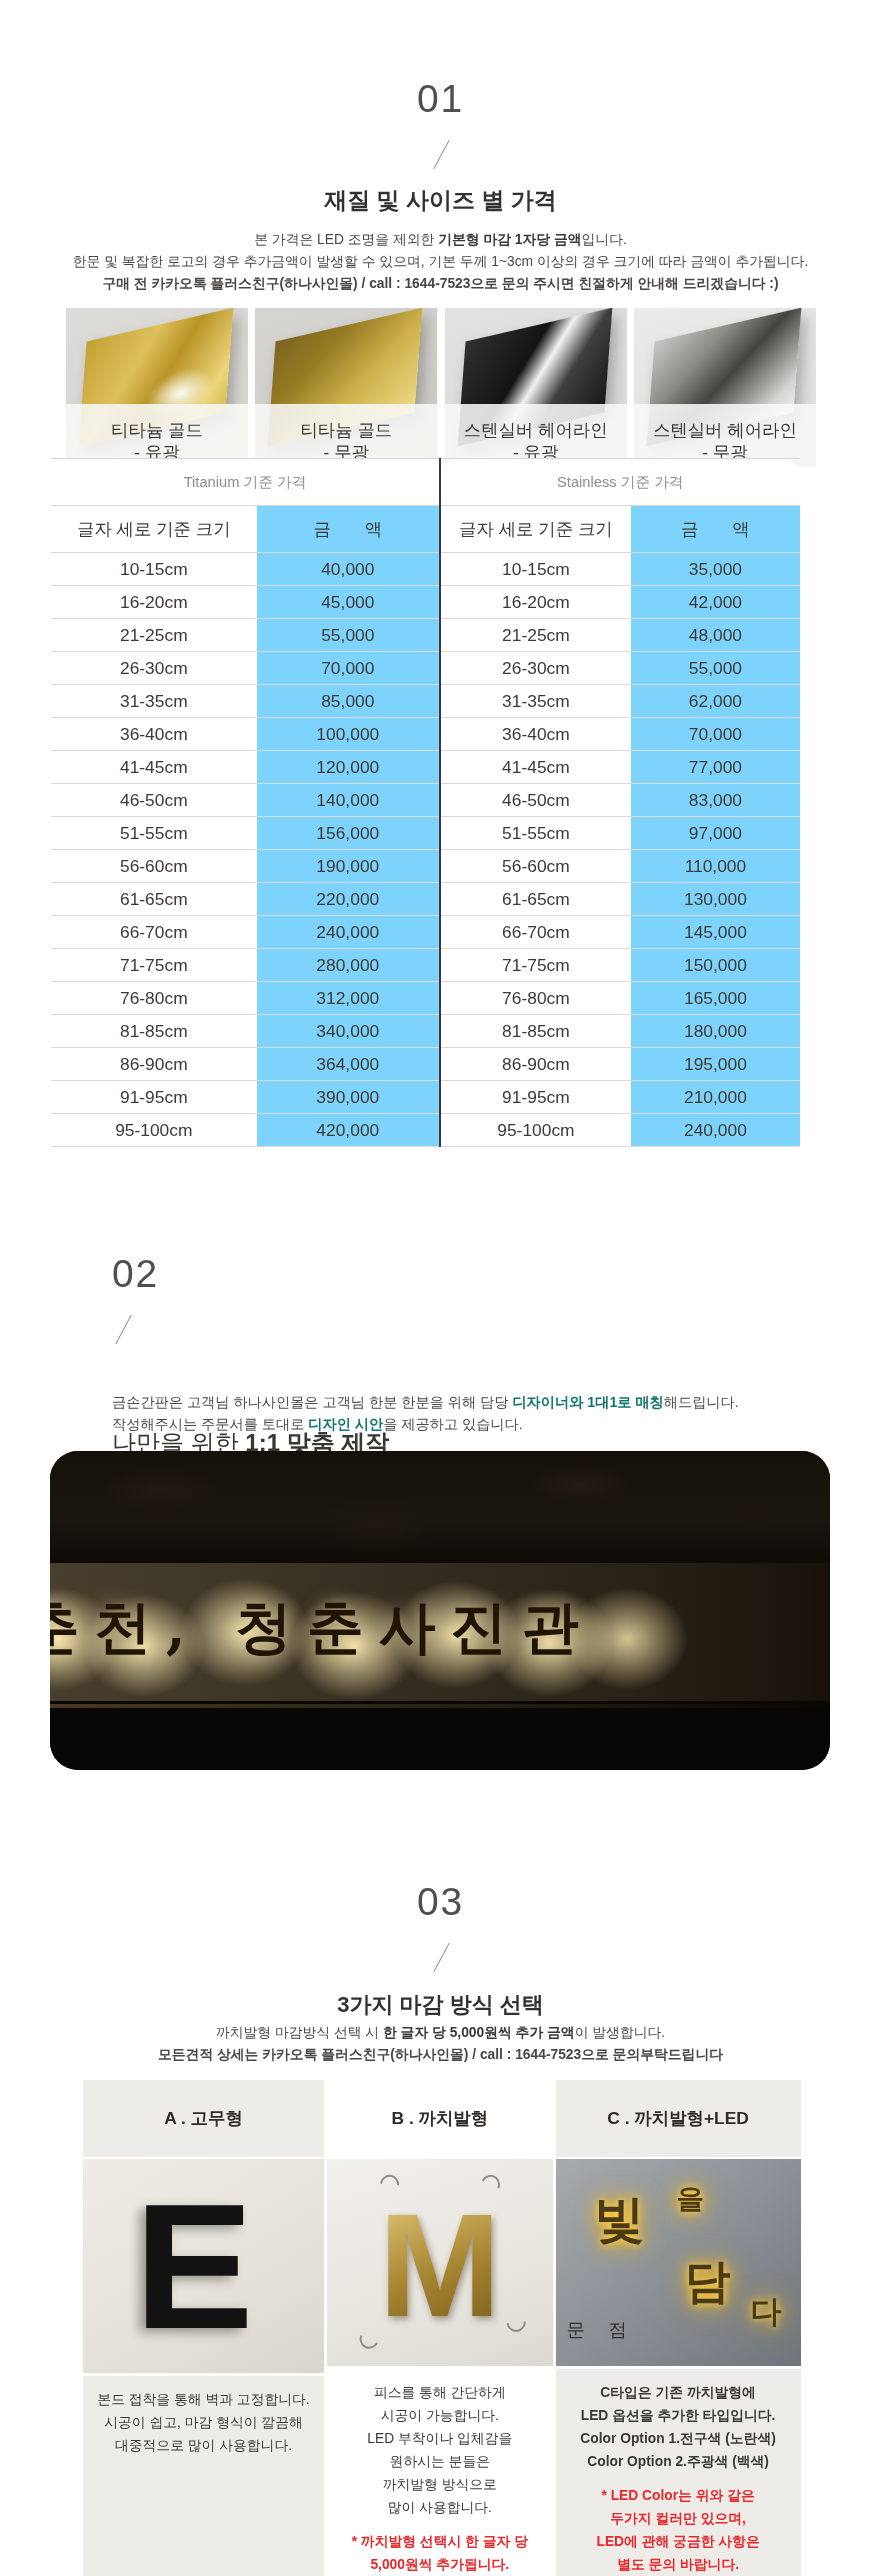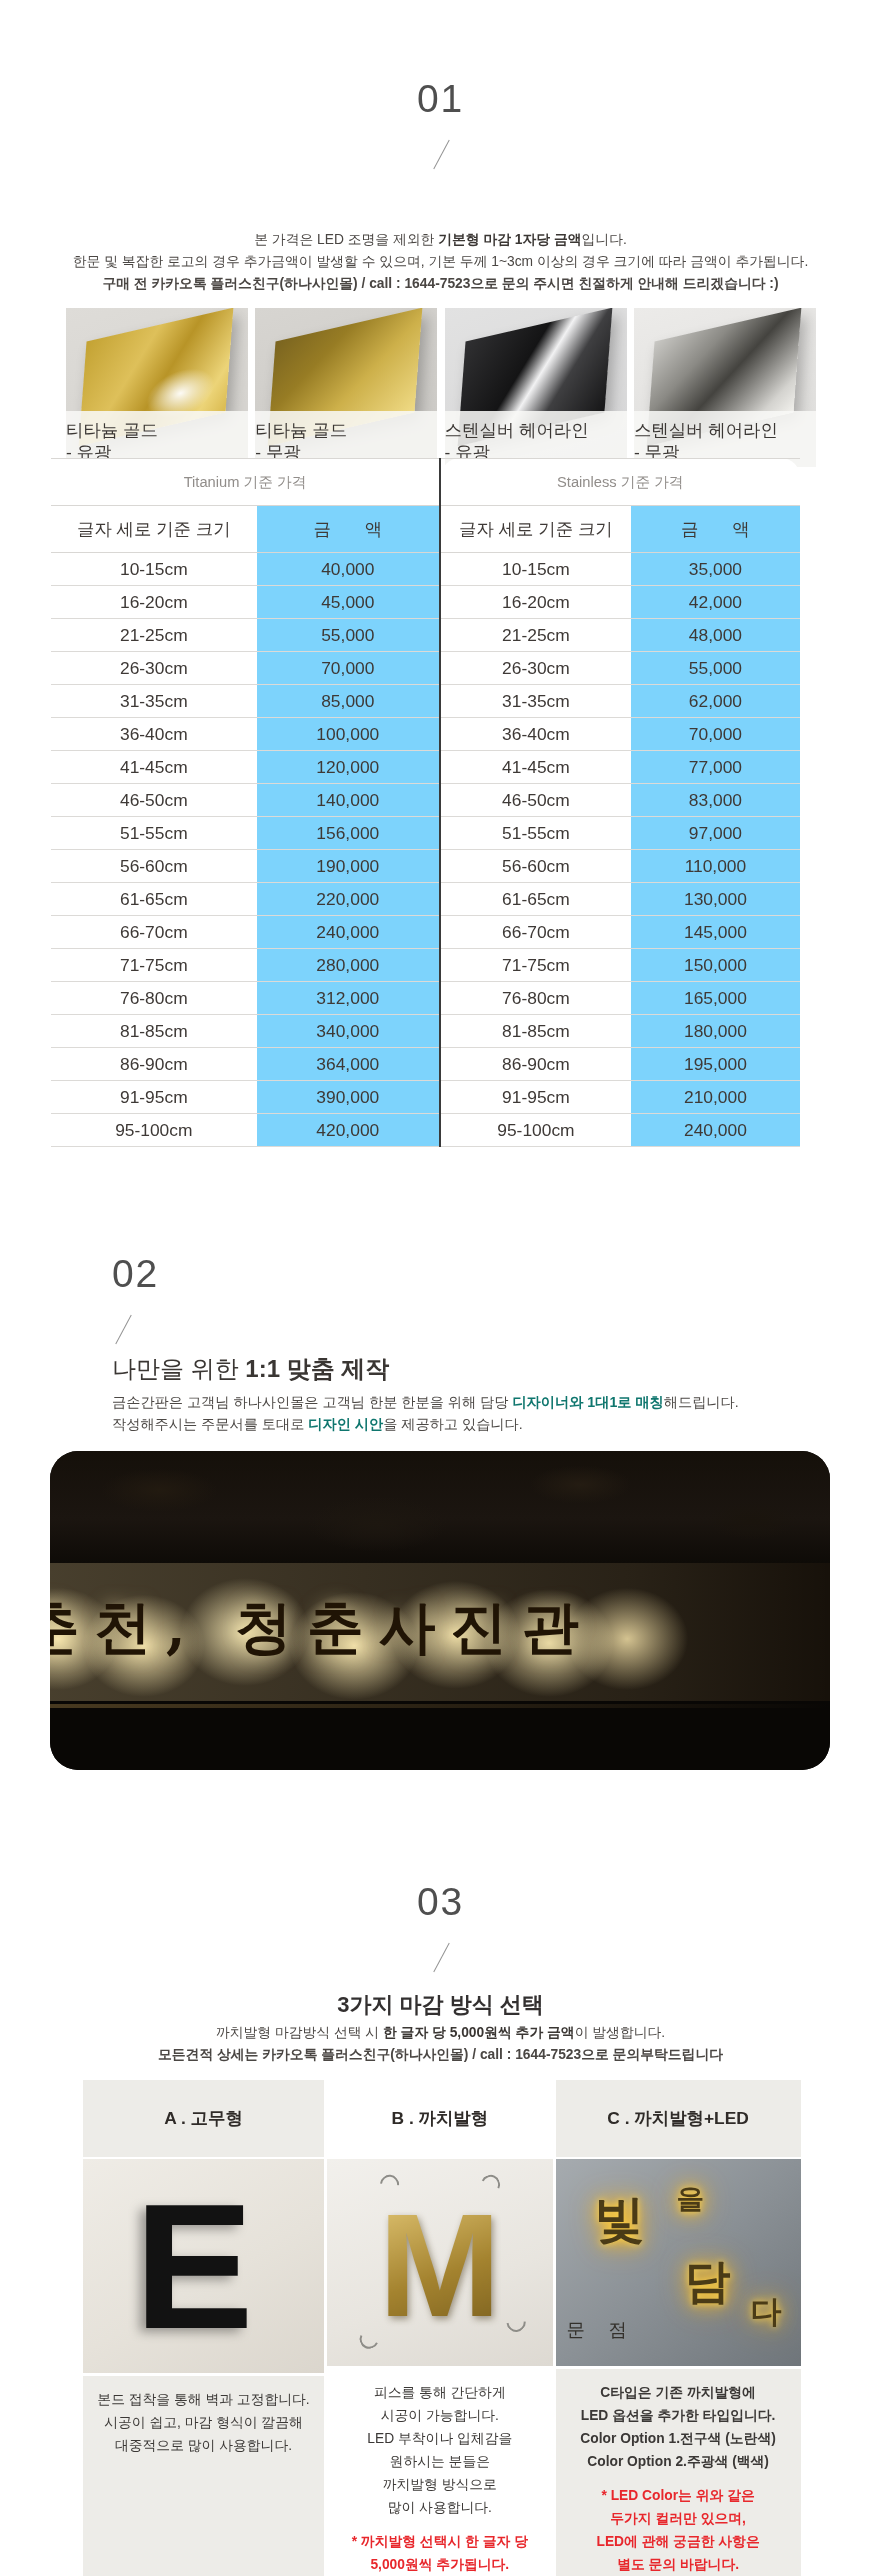--- a/index.html
+++ b/index.html
@@ -28,22 +28,22 @@
   .swatch:nth-child(3) {background:linear-gradient(160deg,#e2e2e2,#d5d5d6);}
   .swatch:nth-child(4) {background:linear-gradient(160deg,#ecebe9,#dcdbd9);}
   .plate {position:absolute; left:20px; top:14.7px; width:140px; height:108px;
           transform:skewX(-18deg) rotate(-14deg); box-shadow:5.5px 9.2px 13px rgba(0,0,0,0.25);}
   .swatch:nth-child(1) .plate {background:linear-gradient(120deg,#c3a233 0%,#dec05a 35%,#b89427 55%,#ecd478 85%,#d9b94e 100%);}
   .swatch:nth-child(2) .plate {background:linear-gradient(135deg,#7a6420 0%,#977c24 30%,#cdb04a 60%,#f0db86 100%);}
   .swatch:nth-child(3) .plate {background:linear-gradient(120deg,#303032 0%,#141415 40%,#f2f2f3 52%,#3f3f41 68%,#151516 100%);}
   .swatch:nth-child(4) .plate {background:linear-gradient(135deg,#c9c8c4 0%,#8b8a85 30%,#44433f 52%,#d4d3cf 85%,#f2f1ed 100%);}
   .swatch:nth-child(1) .plate::after {content:""; position:absolute; right:13px; bottom:7.3px; width:64px; height:48px;
           background:radial-gradient(closest-side, rgba(255,255,255,0.95), rgba(255,255,255,0)); }
-  .swatch-label {position:absolute; left:0; right:0; bottom:0; height:48px; padding-top:8px;
-          background:rgba(248,248,246,0.88); font-size:17.4px; line-height:22px; color:#3b3734;}
+  .swatch-label {position:absolute; left:0; right:0; bottom:0; height:48px; padding-top:15px;
+          background:rgba(248,248,246,0.88); text-align:center; font-size:17.4px; line-height:22px; color:#3b3734;}
 
   
   .tables {display:flex; align-items:stretch;}
   .ptable {background:#fff;}
   .ptable.left {width:388px;}
   .ptable.right {width:359px;border-radius:19px;}
   .vdivider {width:1.8px; background:#3a3a3a;}
   .ptitle {height:46px; line-height:46px; text-align:center; font-size:14.7px; color:#918d8a;
            border-top:0.9px solid #d9d7d4; border-bottom:0.9px solid #d9d7d4;}
   .phead {display:flex; height:46px; line-height:46px; font-size:17.4px; color:#3e3936;
@@ -129,20 +129,21 @@
   .red-lines {margin-top:11px;}
   .red-lines .tline {color:#e8272c; font-weight:700;}
 </style>
 </head>
 <body>
 
 <div class="page">
 
   <div class="abs c sec-num" style="top:79px;">01</div>
   <div class="abs slash slash-c" style="top:138px;"></div>
+  <div class="abs c s1-title" style="top:185px;">재질 및 사이즈 별 가격</div>
 
   <div class="abs c desc" style="top:230px;"><span>본 가격은 LED 조명을 제외한 </span><span class="bold">기본형 마감 1자당 금액</span><span>입니다.</span></div>
   <div class="abs c desc" style="top:252px;">한문 및 복잡한 로고의 경우 추가금액이 발생할 수 있으며, 기본 두께 1~3cm 이상의 경우 크기에 따라 금액이 추가됩니다.</div>
   <div class="abs c desc desc3" style="top:274px;">구매 전 카카오톡 플러스친구(하나사인몰) / call : 1644-7523으로 문의 주시면 친절하게 안내해 드리겠습니다 :)</div>
 
   <div class="abs swatches" style="left:66px; top:308px;">
     <div class="swatch">
       <div class="plate"></div>
       <div class="swatch-label">
         <div>티타늄 골드</div>
@@ -333,21 +334,21 @@
           <div class="trow">
             <div class="tcell size">95-100cm</div>
             <div class="tcell amount">240,000</div>
           </div>
         </div>
     </div>
   </div>
 
   <div class="abs sec-num" style="left:112px; top:1254px;">02</div>
   <div class="abs slash" style="left:123px; top:1313px;"></div>
-  <div class="abs s2-heading" style="left:112px; top:1353px;"><span>나만을 위한 </span><span class="bold">1:1 맞춤 제작</span></div>
+  <div class="abs s2-heading" style="left:112px; top:1427px;"><span>나만을 위한 </span><span class="bold">1:1 맞춤 제작</span></div>
   <div class="abs s2-line" style="left:112px; top:1392px;"><span>금손간판은 고객님  하나사인몰은 고객님 한분 한분을 위해 담당 </span><span class="bold">디자이너와 1대1로 매칭</span><span>해드립니다.</span></div>
   <div class="abs s2-line" style="left:112px; top:1414px;"><span>작성해주시는 주문서를 토대로 </span><span class="bold">디자인 시안</span><span>을 제공하고 있습니다.</span></div>
 
   <div class="abs sign-photo" style="left:50px; top:1451px;">
     <div class="stone"></div>
     <div class="sign-band">
       <div class="sign-glow"></div>
       <div class="sign-text">춘천, 청춘사진관</div>
     </div>
     <div class="sign-floor"></div>

